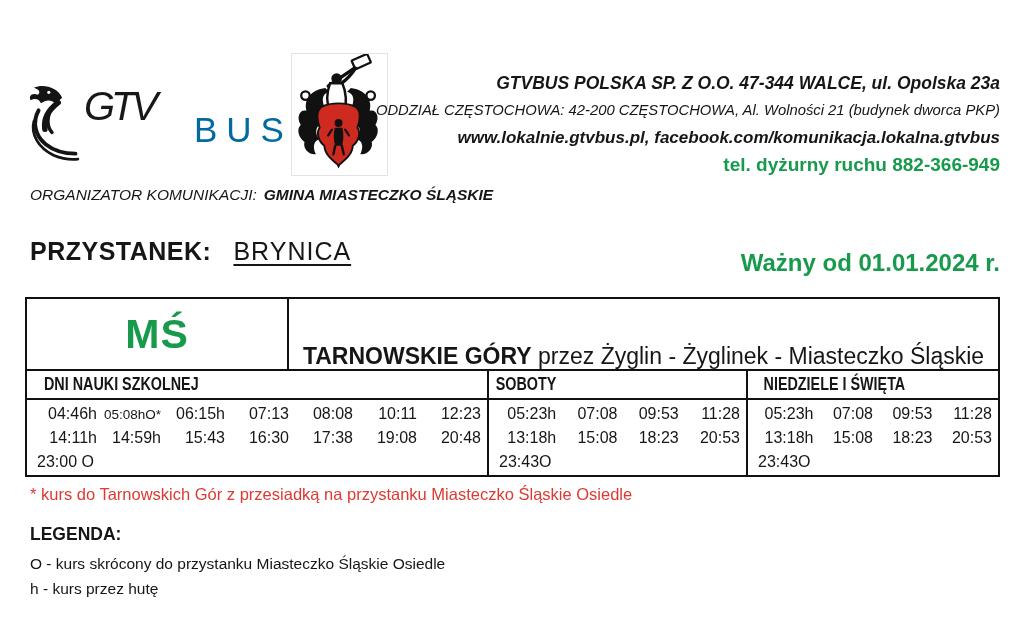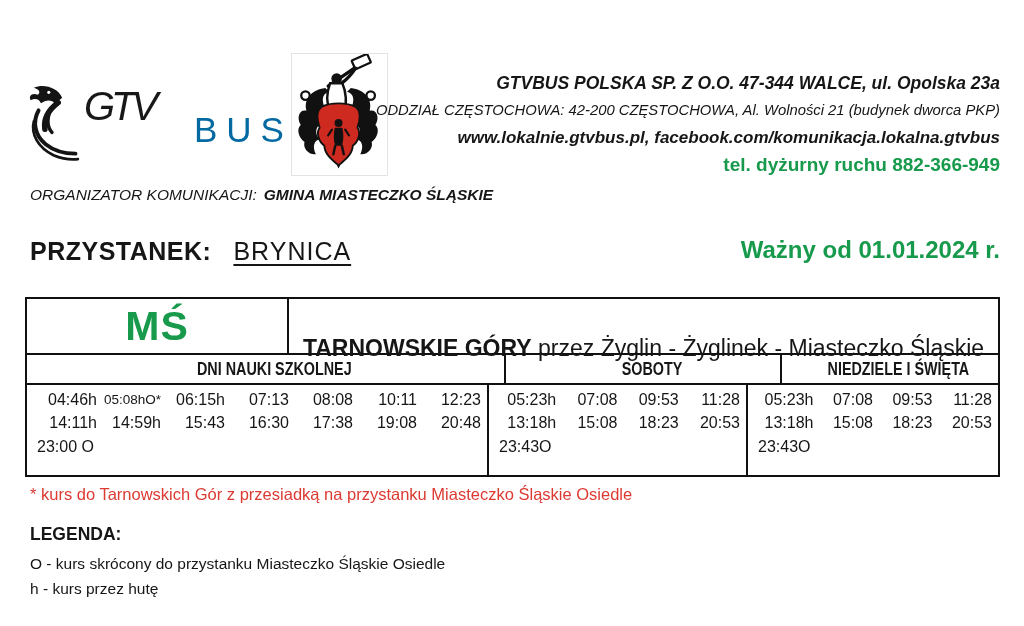--- a/index.html
+++ b/index.html
@@ -32,37 +32,37 @@
 
   
   .organizer{left:30px;top:186px;font-size:15.5px;font-style:italic;}
   .organizer .org-value{font-weight:bold;margin-left:7px;}
 
   
   .stop-row{left:30px;top:237px;font-size:25px;}
   .stop-label{font-weight:bold;letter-spacing:0.5px;}
   .stop-name{margin-left:22px;text-decoration:underline;text-underline-offset:4px;
              text-decoration-thickness:2px;letter-spacing:1px;}
-  .valid-from{right:24px;top:236px;font-size:24px;font-weight:bold;color:var(--green);}
+  .valid-from{right:24px;top:249px;font-size:24px;font-weight:bold;color:var(--green);}
 
   
   .timetable{left:25px;top:297px;width:975px;height:180px;border:2px solid #111;
              display:flex;flex-direction:column;background:#fff;}
-  .tt-row1{display:flex;height:56px;border-bottom:2px solid #111;}
+  .tt-row1{display:flex;height:72px;border-bottom:2px solid #111;}
   .tt-line-cell{width:262px;border-right:2px solid #111;display:flex;
                 align-items:center;justify-content:center;}
   .line-code{font-size:41px;font-weight:bold;color:var(--green);letter-spacing:1px;}
   .tt-dest-cell{flex:1;display:flex;align-items:center;justify-content:center;
                 font-size:23px;white-space:pre;margin-top:44px;}
   .dest-bold{font-weight:bold;}
 
   .tt-row2{display:flex;height:30px;border-bottom:2px solid #111;}
   .tt-row3{display:flex;flex:1;}
-  .day-col-h{display:flex;align-items:center;justify-content:center;font-weight:bold;
-             font-size:17.5px;margin-left:17px;}
+  .day-col-h{display:flex;align-items:center;font-weight:bold;
+             font-size:17.5px;}
   .day-col-h>span{display:inline-block;transform:scaleX(0.82);white-space:nowrap;}
   .w1{width:462px;}
   .w2{width:259px;}
   .w3{flex:1;}
   .vline{border-right:2px solid #111;}
 
   .times-cell{padding:3px 6px 2px 6px;display:flex;flex-direction:column;}
   .time-row{height:23.5px;display:grid;align-items:center;}
   .time-row .time{text-align:right;font-size:16px;white-space:nowrap;}
   .time-row .time.small{font-size:13.5px;}

